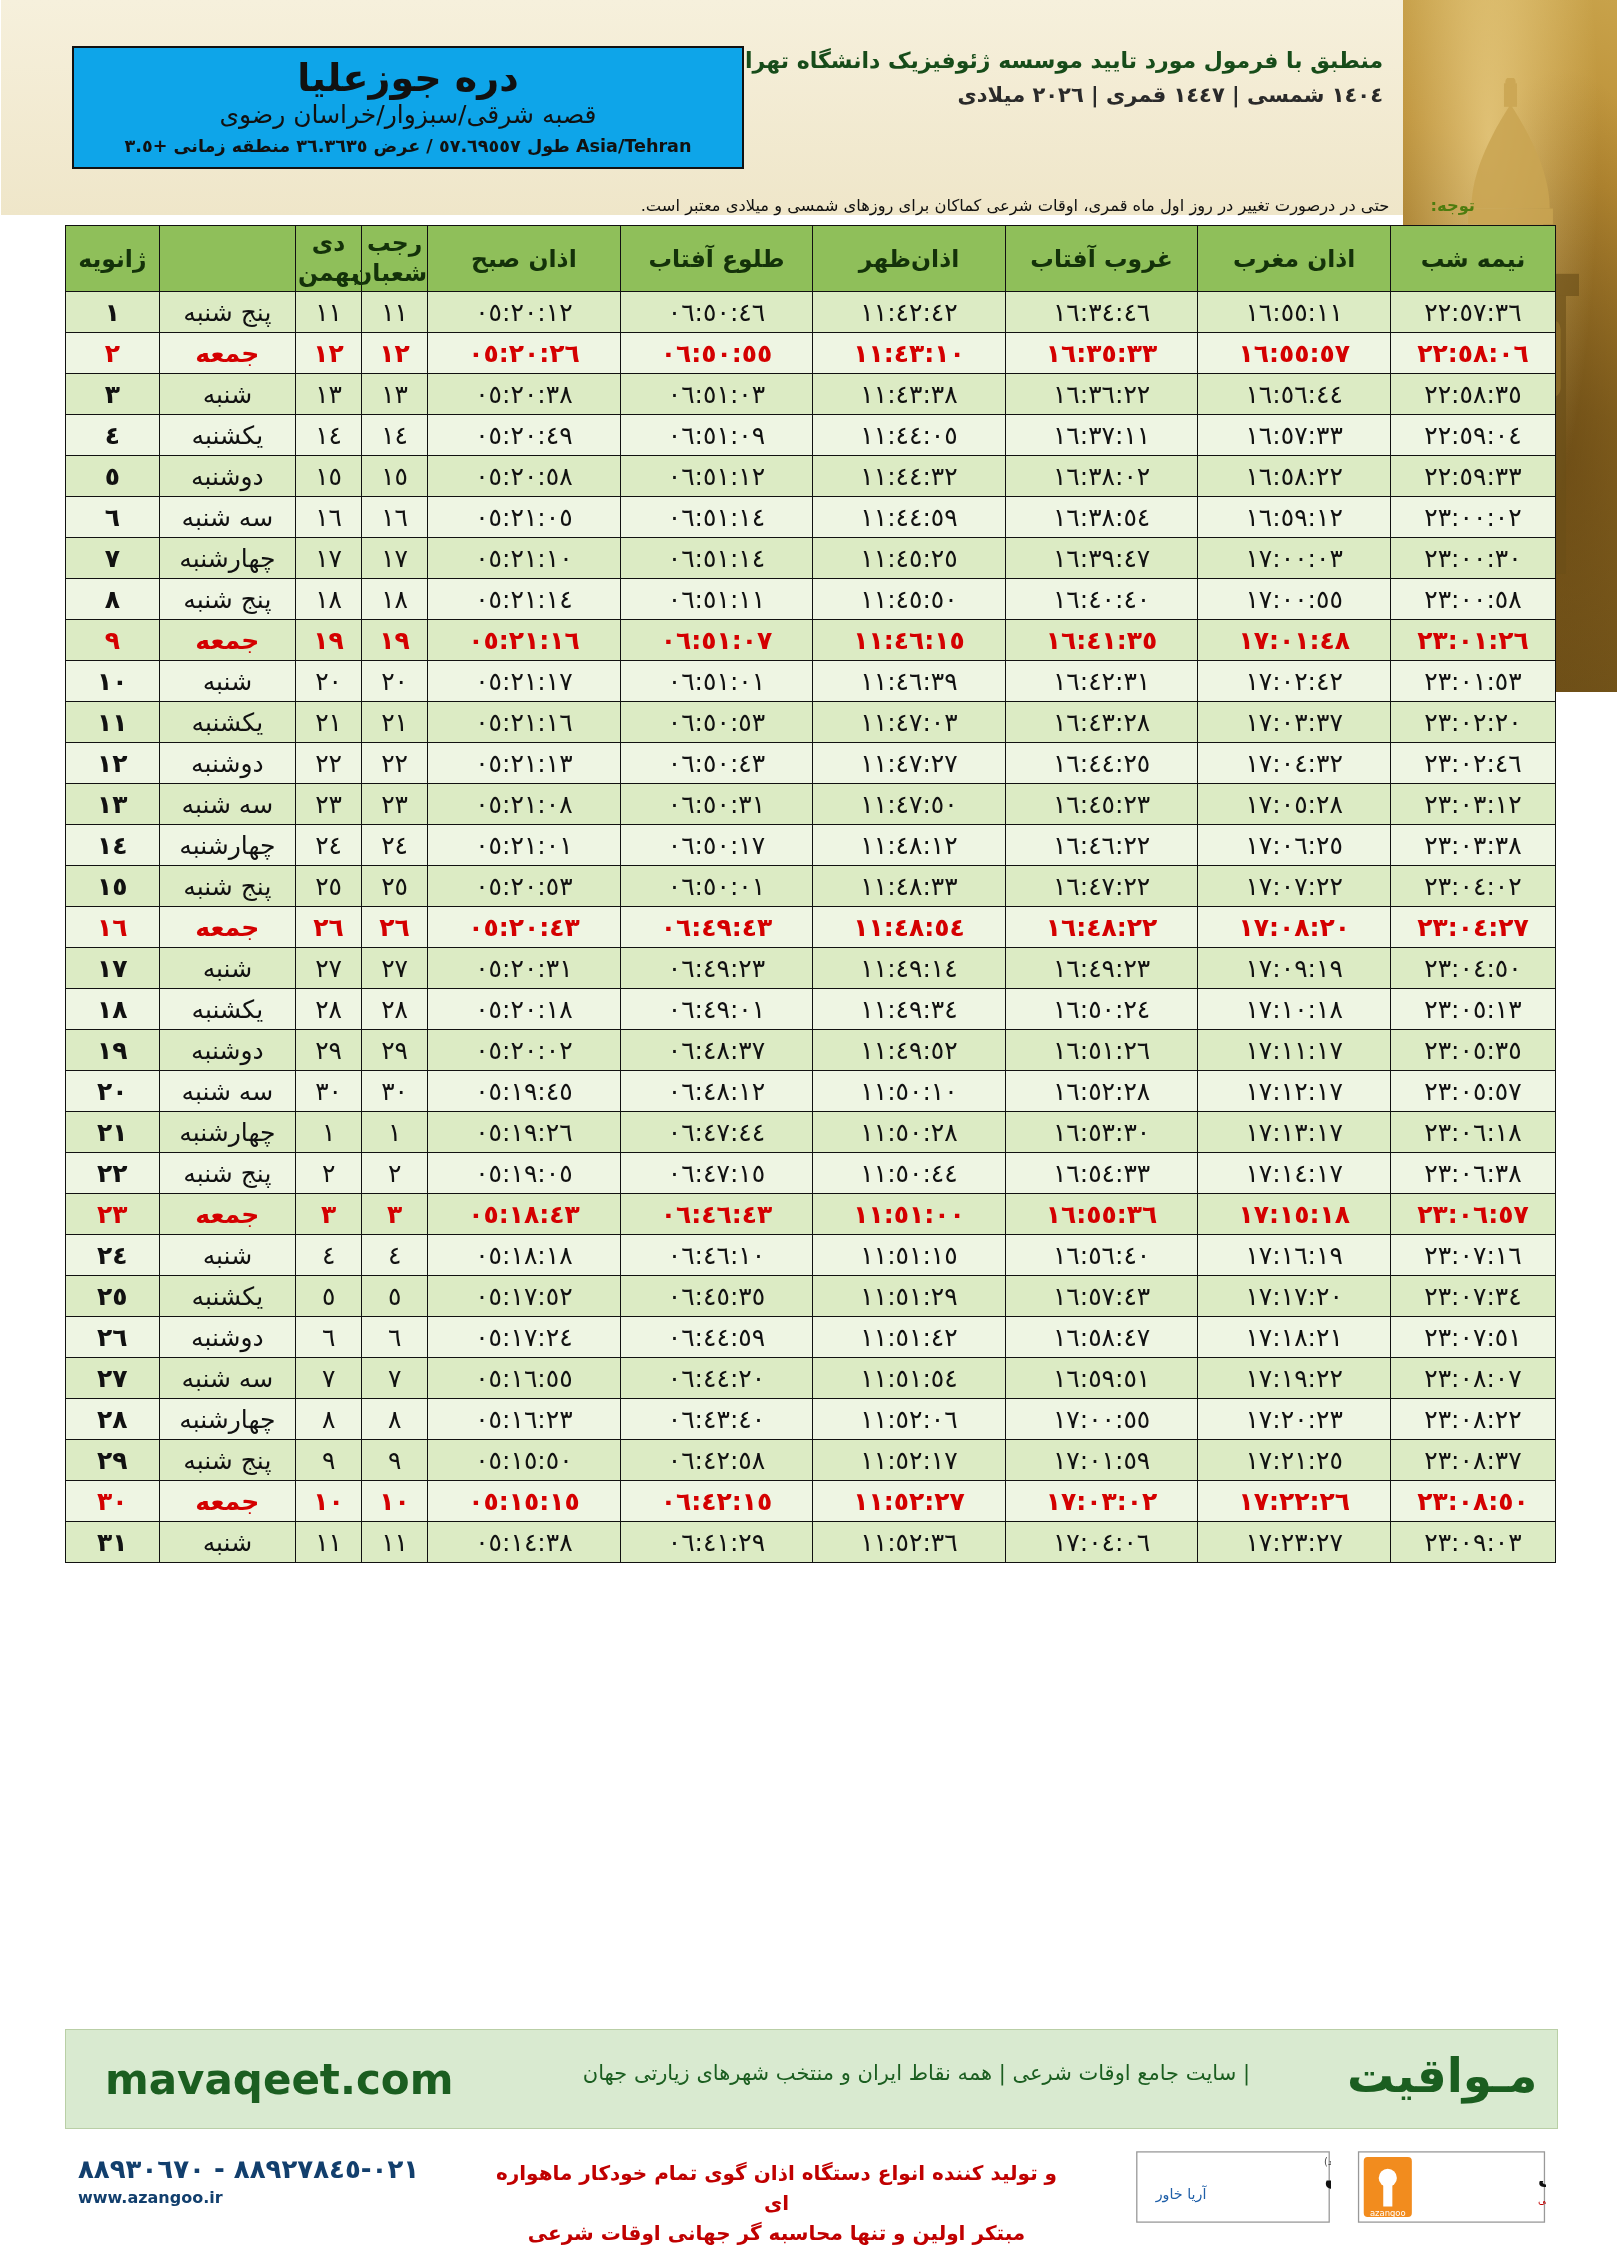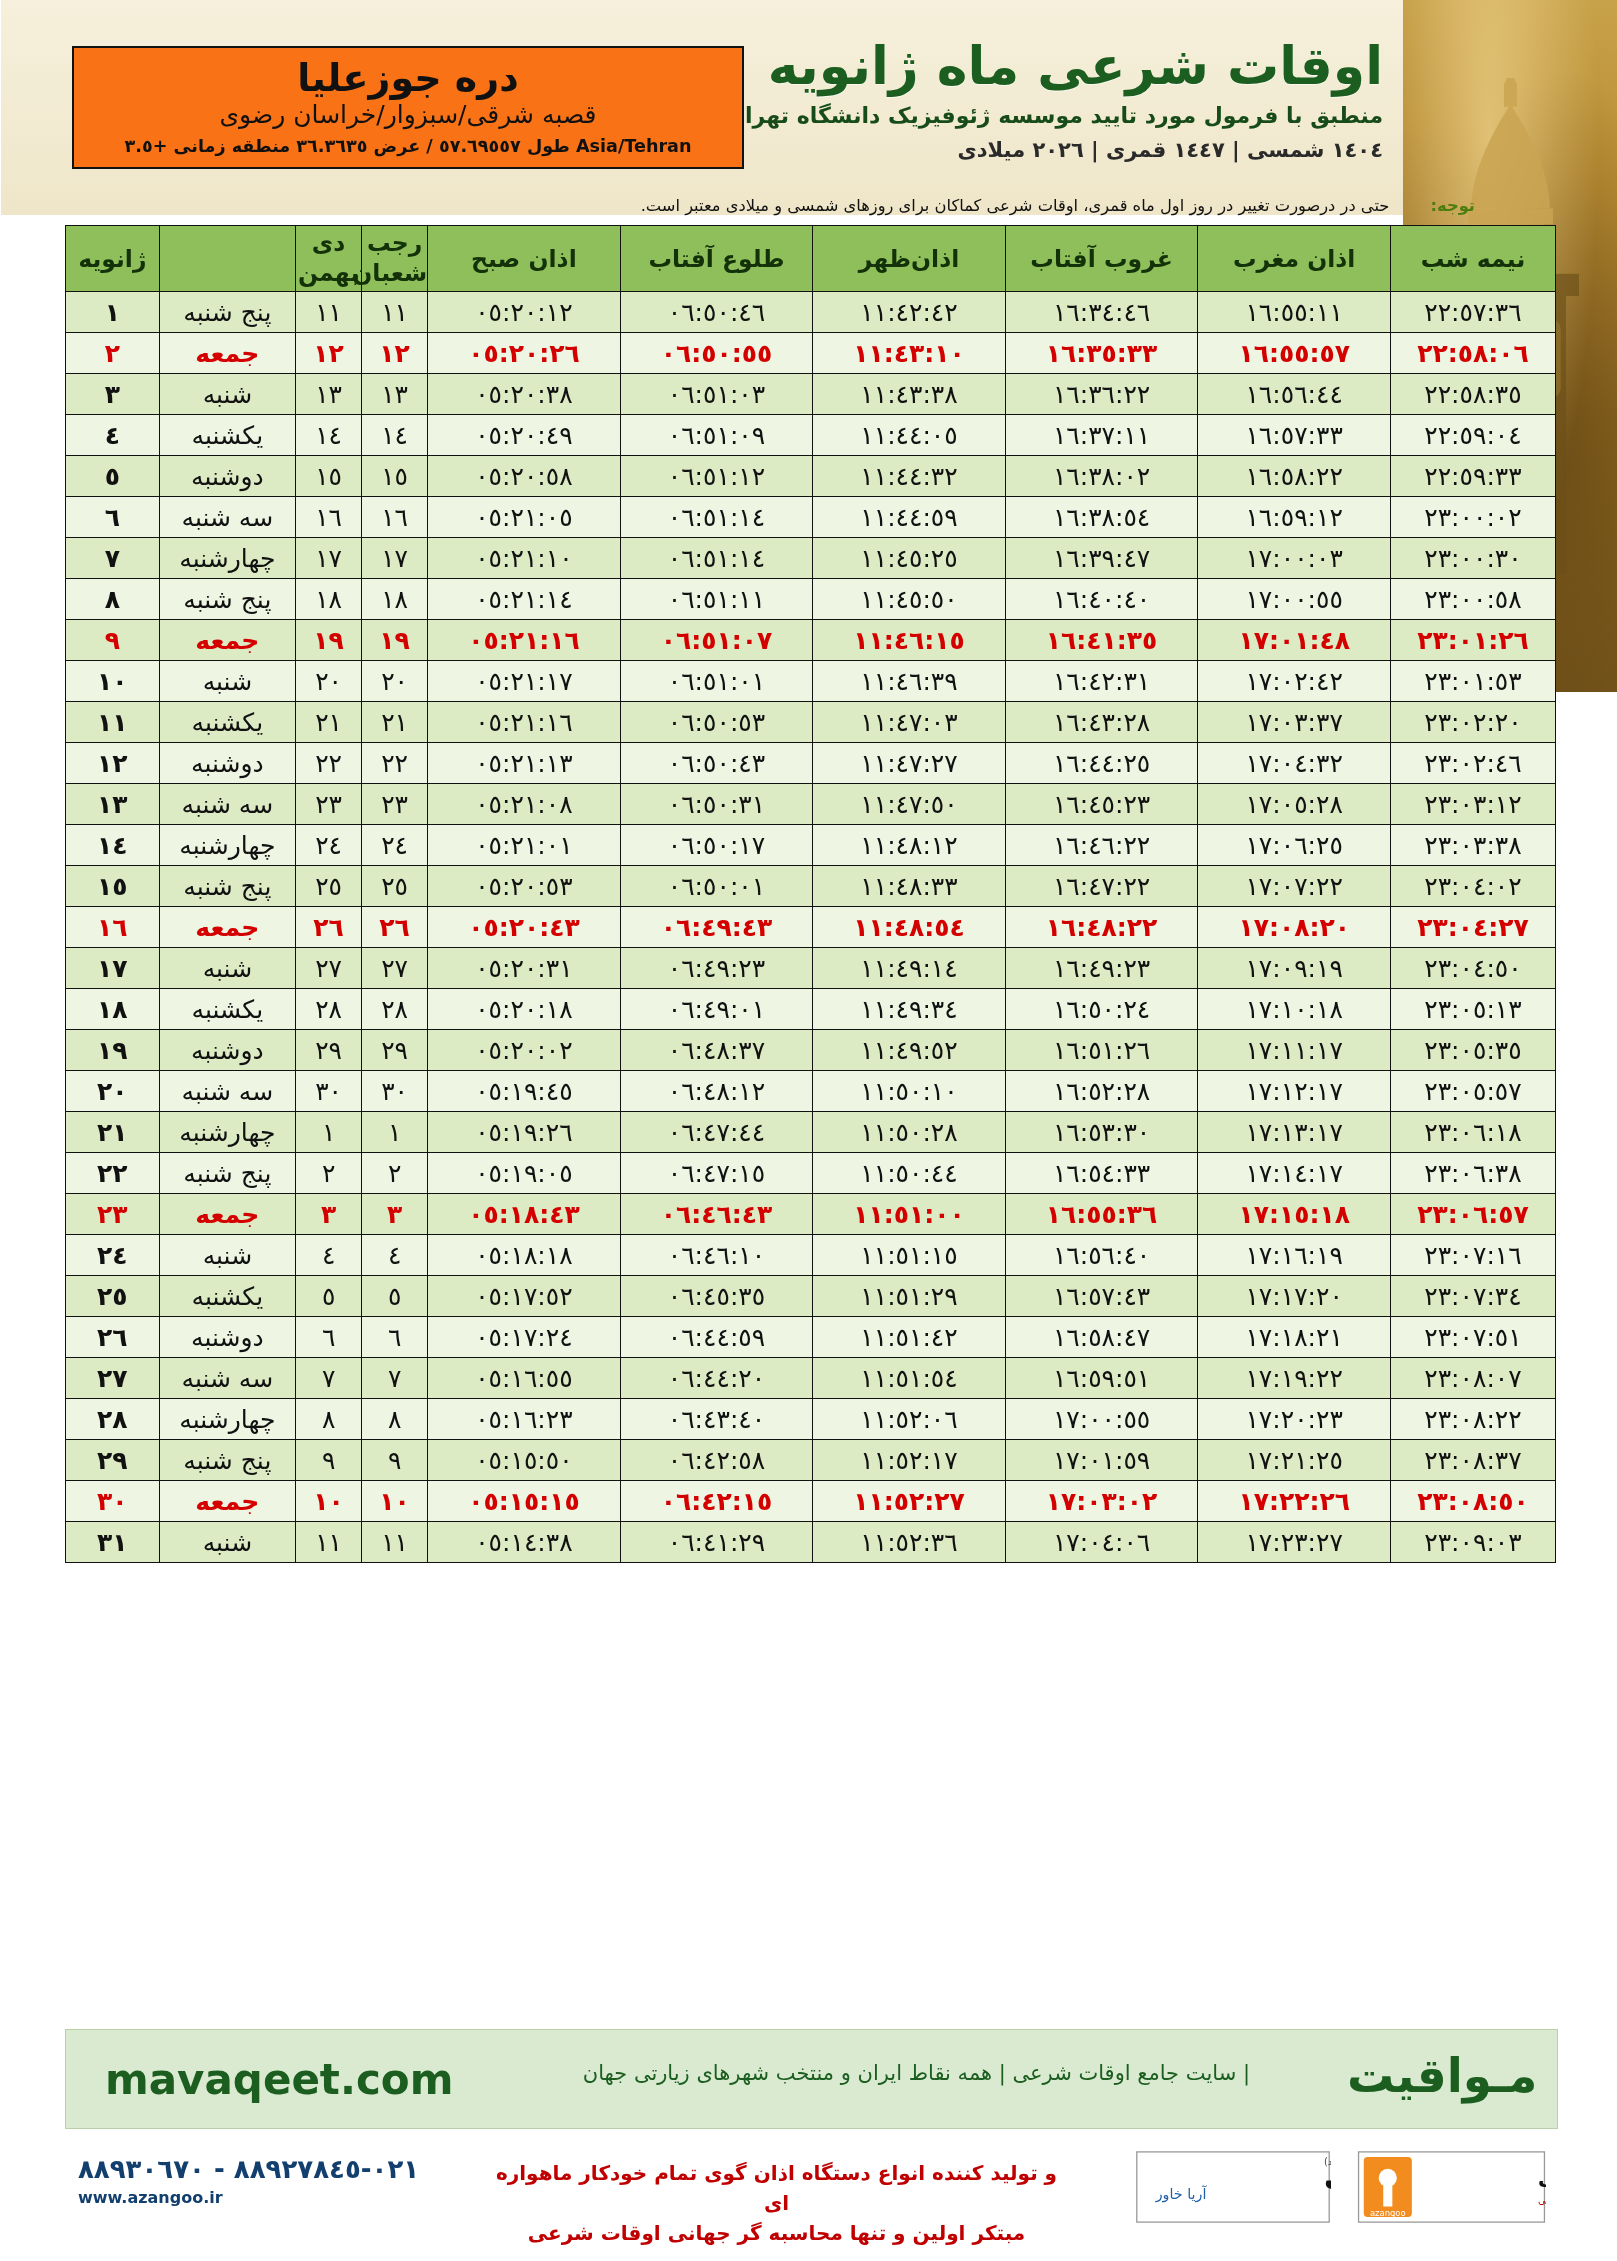--- a/index.html
+++ b/index.html
@@ -39,21 +39,21 @@
   }
   .sub-title{
     font-size:22px;font-weight:bold;color:#174c1a;margin-top:9px;
   }
   .date-line{
     font-size:21px;color:#2a2a2a;margin-top:10.4px;font-weight:bold;
   }
   
   .city-box{
     position:absolute;top:46px;left:72px;width:672px;
-    border:2px solid #111;background:#f97316;padding:10.4px 15.7px 11.7px 15.7px;z-index:3;
+    border:2px solid #111;background:#0ea5e9;padding:10.4px 15.7px 11.7px 15.7px;z-index:3;
     box-sizing:border-box;text-align:center;
   }
   .city-name{font-size:38px;font-weight:bold;color:#111;line-height:1.1;}
   .city-region{font-size:25px;color:#111;margin-top:0;}
   .city-coords{font-size:17.6px;color:#111;margin-top:6.5px;direction:ltr;font-weight:bold;}
   .note-line{
     position:absolute;top:196px;left:72px;width:1403px;text-align:right;
     font-size:16.3px;color:#111;z-index:3;
   }
   .note-label{color:#4d7c0f;font-weight:bold;margin-left:36px;}
@@ -147,21 +147,20 @@
     <rect x="55" y="224" width="100" height="90"></rect>
   </g>
   <g fill="#8a6a26">
     <rect x="28" y="370" width="30" height="120" rx="15"></rect>
     <rect x="90" y="370" width="30" height="120" rx="15"></rect>
     <rect x="152" y="370" width="30" height="120" rx="15"></rect>
   </g>
 </svg>
 
 <div class="title-wrap">
-  <div class="main-title">اوقات شرعی ماه ژانویه</div>
   <div class="sub-title">منطبق با فرمول مورد تایید موسسه ژئوفیزیک دانشگاه تهران</div>
   <div class="date-line">١٤٠٤ شمسی | ١٤٤٧ قمری | ٢٠٢٦ میلادی</div>
 </div>
 
 <div class="city-box">
   <div class="city-name">دره جوزعلیا</div>
   <div class="city-region">قصبه شرقی/سبزوار/خراسان رضوی</div>
   <div class="city-coords">طول ٥٧.٦٩٥٥٧ / عرض ٣٦.٣٦٣٥ منطقه زمانی +٣.٥ Asia/Tehran</div>
 </div>
 

